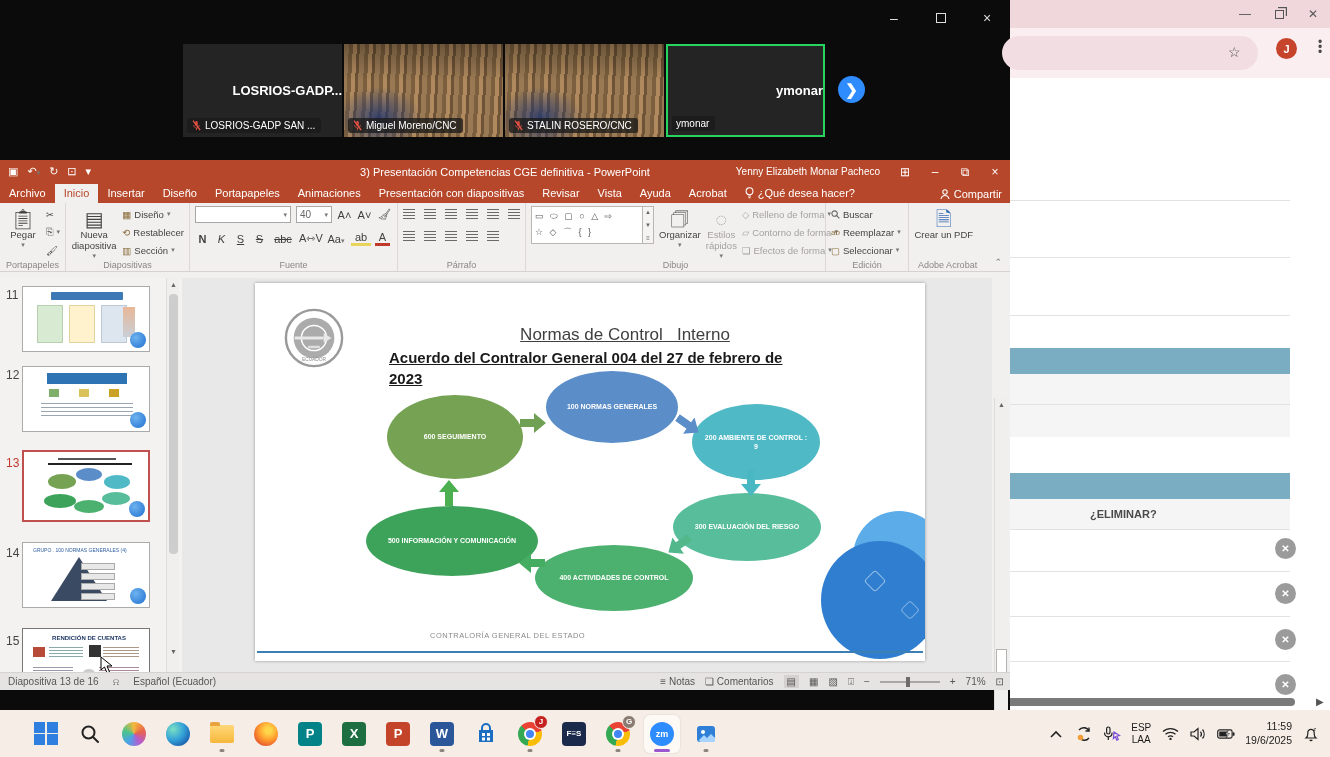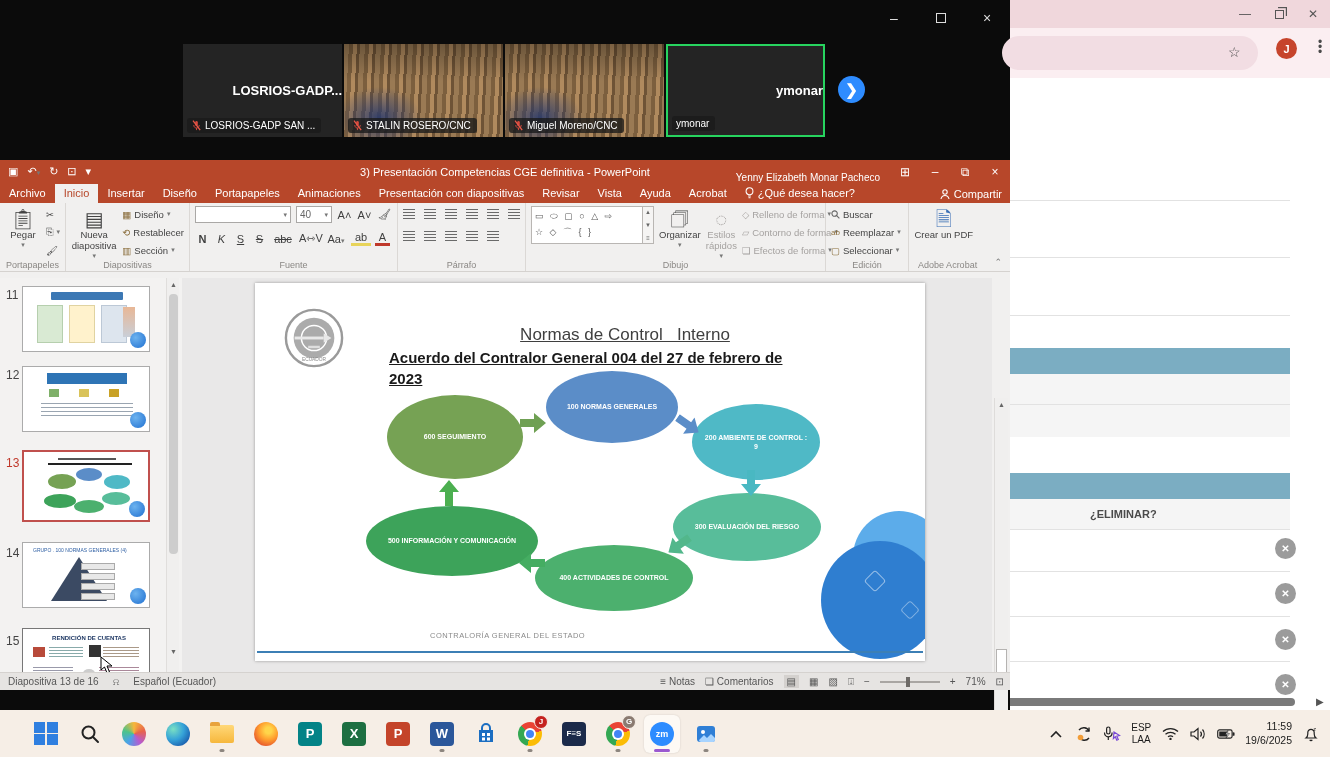--- a/index.html
+++ b/index.html
@@ -22,21 +22,21 @@
     repeating-linear-gradient(93deg,#9a7a54 0 5px,#7c5f3e 5px 9px,#b08a5e 9px 13px,#6e5336 13px 16px); }
   .plabel { position:absolute; left:4px; bottom:4px; background:rgba(25,25,25,.78); color:#fff; font-size:10px; padding:2px 6px 2px 4px; border-radius:3px; display:flex; align-items:center; gap:3px; }
   #znext { position:absolute; left:838px; top:76px; width:27px; height:27px; border-radius:50%; background:#2e8cff; color:#fff; display:flex; align-items:center; justify-content:center; font-size:15px; font-weight:bold; cursor:pointer; }
 
   
   #ppt-win { left:0; top:160px; width:1010px; height:530px; background:#f1f0ef; }
   #ppt-title { position:absolute; left:0; top:0; width:100%; height:23px; background:#b7472a; display:flex; align-items:center; color:#fff; font-size:11px; }
   .qat { display:flex; gap:9px; margin-left:8px; font-size:11px; }
   .qat span { cursor:pointer; }
   #ppt-title .tcenter { position:absolute; left:0; right:0; text-align:center; pointer-events:none; font-size:11px; }
-  #ppt-title .tright { position:absolute; right:0; display:flex; align-items:flex-end; gap:0; }
+  #ppt-title .tright { position:absolute; right:0; display:flex; align-items:center; gap:0; }
   #ppt-title .user { font-size:10px; margin-right:10px; }
   .twc { width:30px; height:23px; display:flex; align-items:center; justify-content:center; cursor:pointer; font-size:12px; }
   #ppt-menubar { position:absolute; left:0; top:23px; width:100%; height:20px; background:#b7472a; display:flex; align-items:flex-end; color:#fff; font-size:11px; }
   .mtab { padding:3px 9px 4px; cursor:pointer; white-space:nowrap; }
   .mtab.active { background:#f1f0ef; color:#b7472a; }
   .tellme { display:flex; align-items:center; gap:4px; padding:3px 9px 4px; font-style:normal; }
   #share-btn { position:absolute; right:8px; bottom:3px; display:flex; gap:4px; align-items:center; cursor:pointer; }
   #ribbon { position:absolute; left:0; top:43px; width:100%; height:69px; background:#f1f0ef; border-bottom:1px solid #d5d2cf; display:flex; }
   .rgroup { position:relative; border-right:1px solid #dbd8d5; height:100%; padding:3px 5px 13px; display:flex; gap:5px; }
   .rglabel { position:absolute; left:0; bottom:1px; width:100%; text-align:center; font-size:9px; color:#8a8784; }
@@ -144,32 +144,32 @@
         </span>
       </div>
       <div class="ptile vid">
         <span class="plabel">
           <svg width="11" height="11" viewBox="0 0 12 12">
               <rect x="4.6" y="1" width="2.8" height="5.5" rx="1.4" fill="#d9483b"></rect>
               <path d="M3 5.5c0 2 1.3 3.2 3 3.2s3-1.2 3-3.2" stroke="#d9483b" stroke-width="1" fill="none"></path>
               <line x1="6" y1="8.7" x2="6" y2="11" stroke="#d9483b" stroke-width="1"></line>
               <line x1="2.2" y1="0.8" x2="10" y2="11" stroke="#e8594a" stroke-width="1.4"></line>
             </svg>
-          <span>STALIN ROSERO/CNC</span>
+          <span>Miguel Moreno/CNC</span>
         </span>
       </div>
       <div class="ptile vid">
         <span class="plabel">
           <svg width="11" height="11" viewBox="0 0 12 12">
               <rect x="4.6" y="1" width="2.8" height="5.5" rx="1.4" fill="#d9483b"></rect>
               <path d="M3 5.5c0 2 1.3 3.2 3 3.2s3-1.2 3-3.2" stroke="#d9483b" stroke-width="1" fill="none"></path>
               <line x1="6" y1="8.7" x2="6" y2="11" stroke="#d9483b" stroke-width="1"></line>
               <line x1="2.2" y1="0.8" x2="10" y2="11" stroke="#e8594a" stroke-width="1.4"></line>
             </svg>
-          <span>Miguel Moreno/CNC</span>
+          <span>STALIN ROSERO/CNC</span>
         </span>
       </div>
       <div class="ptile active">
         <span class="big">ymonar</span>
         <span class="plabel">
           <span>ymonar</span>
         </span>
       </div>
     </div>
     <div id="znext">❯</div>

